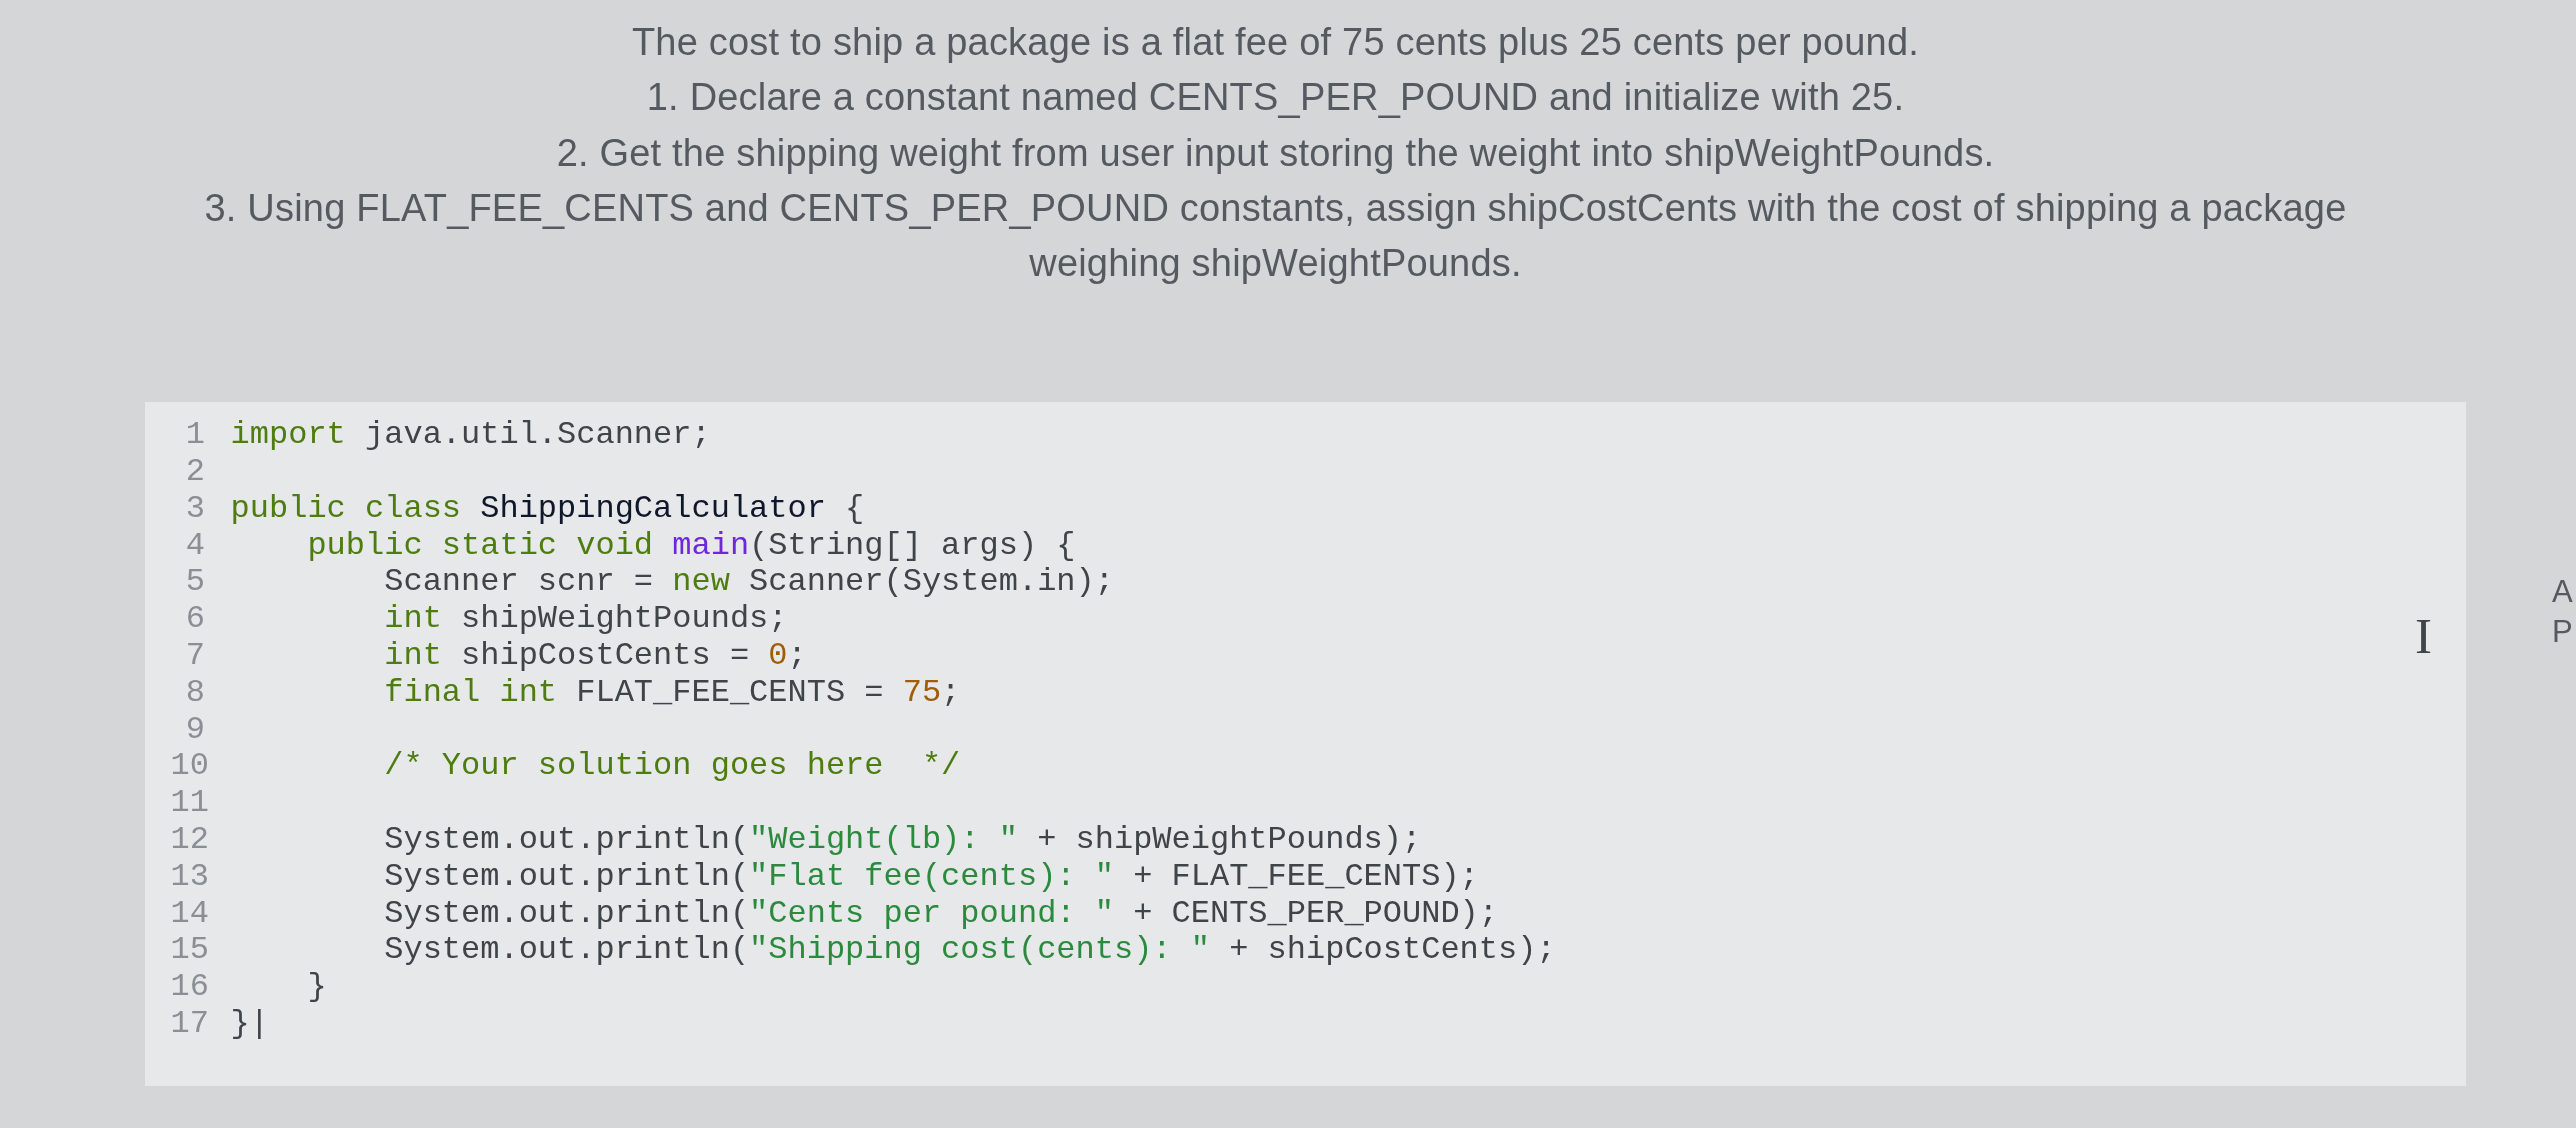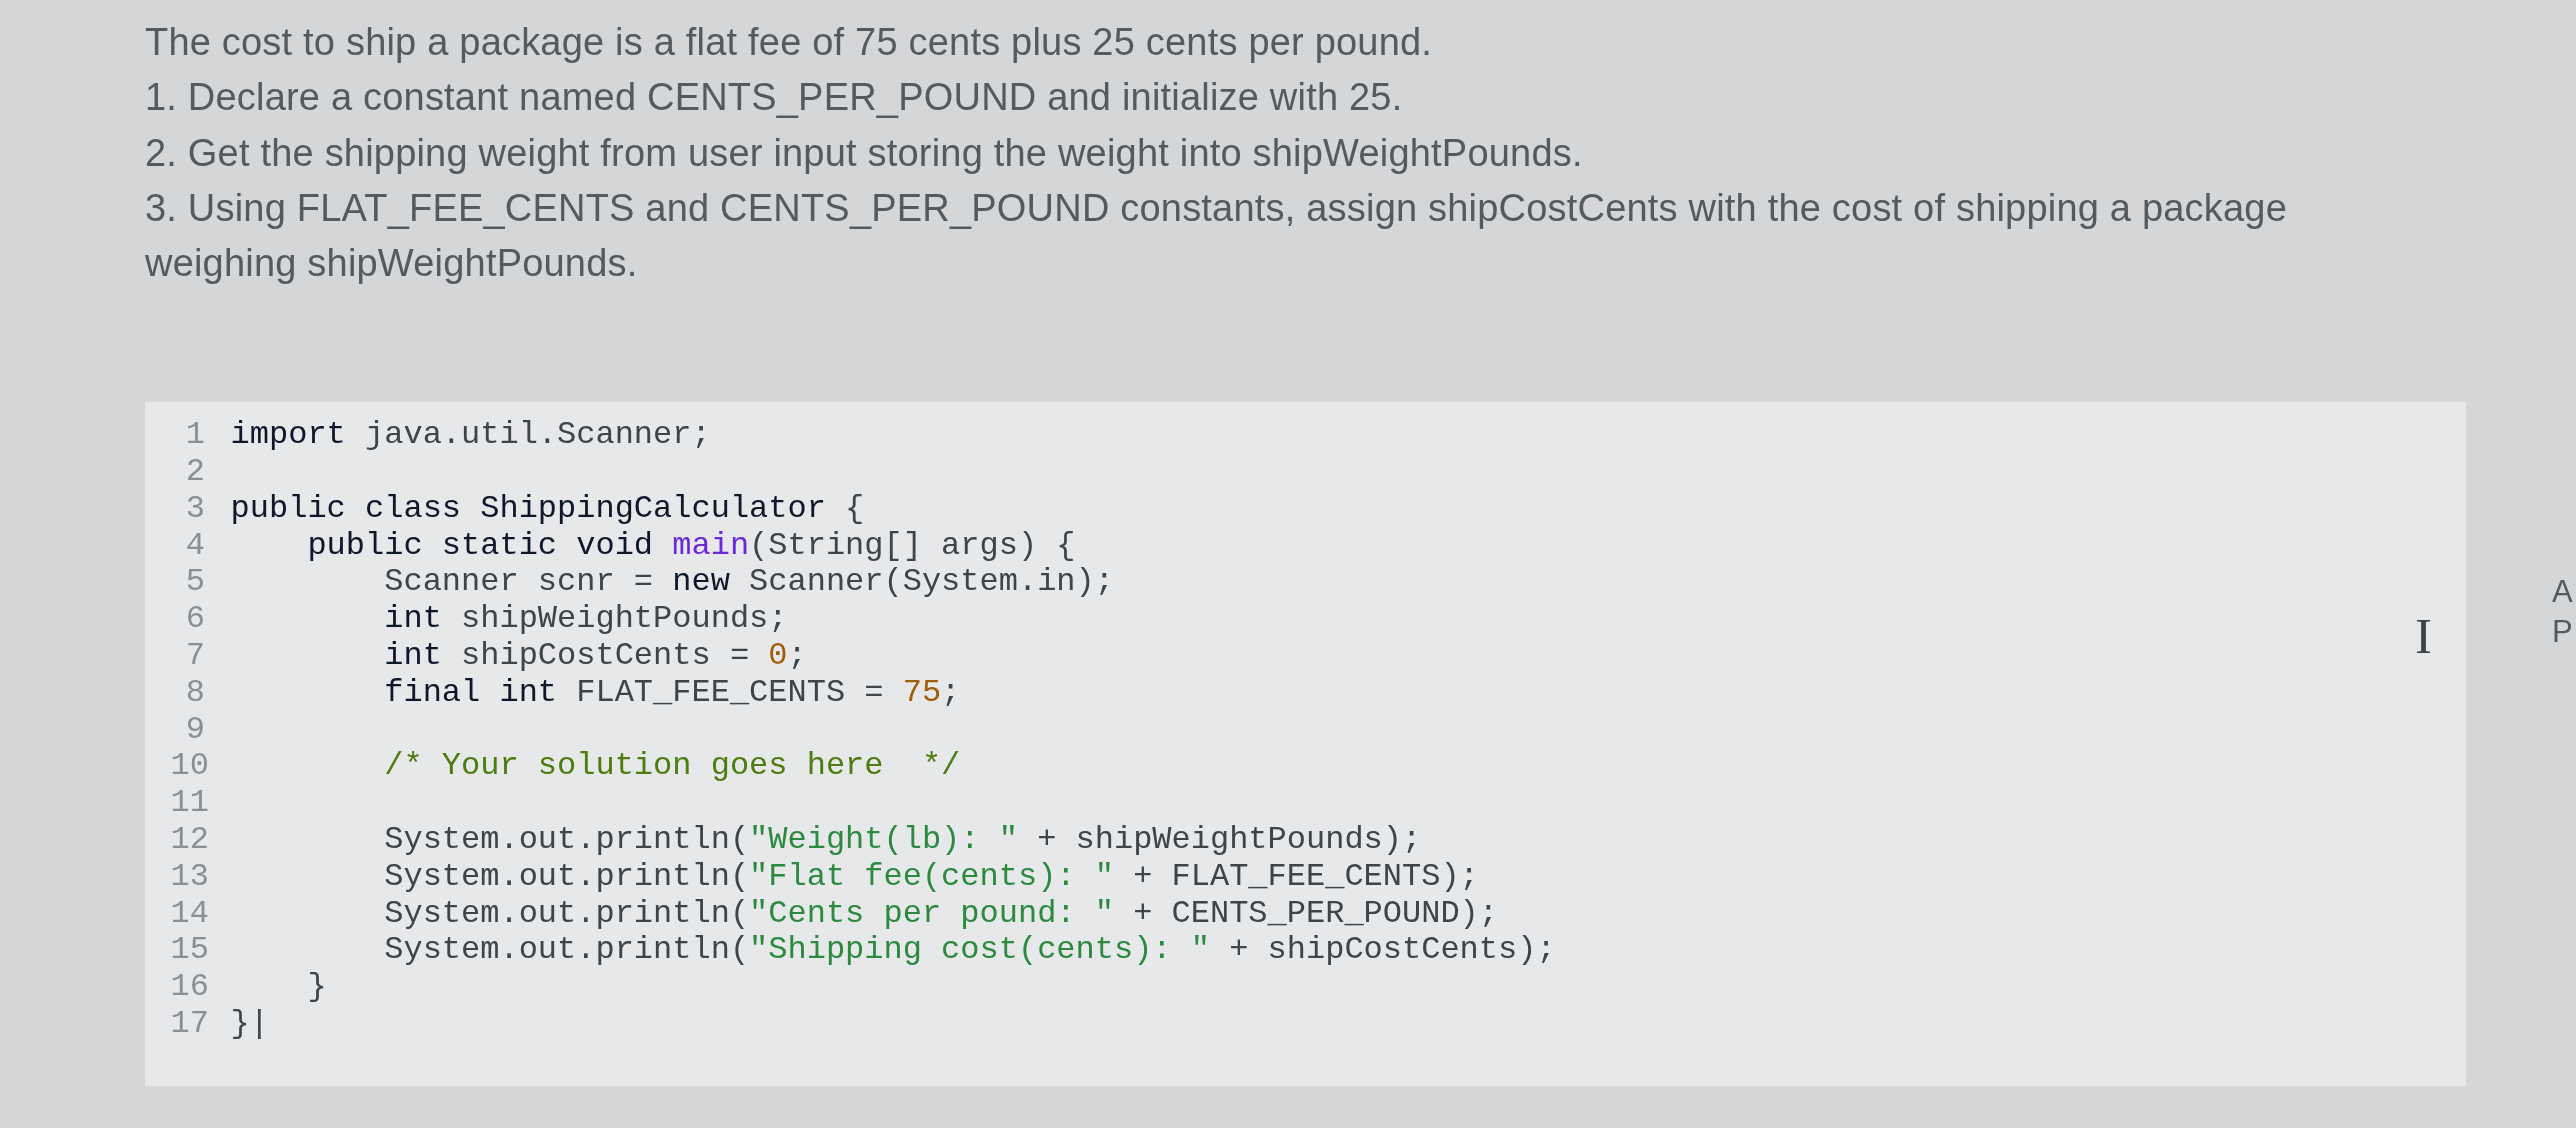--- a/index.html
+++ b/index.html
@@ -13,20 +13,21 @@
   .page {
     padding: 15.4px 77px 0 145px;
   }
   .instructions {
     color: #545a60;
     font-size: 38px;
     line-height: 1.45;
     letter-spacing: 0.2px;
     margin-bottom: 111px;
     max-width: 2261px;
+    text-align: center;
   }
   .instructions p { margin: 0; }
   .code-block {
     background: #e7e8ea;
     padding: 15.4px 25.6px 43px 25.6px;
     width: 2321px;
     font-family: "Consolas","Courier New",monospace;
     font-size: 32px;
     line-height: 1.15;
     position: relative;
@@ -41,21 +42,21 @@
     text-align: right;
     color: #8a8f95;
     padding-right: 25.6px;
     flex: 0 0 60px;
     user-select: none;
   }
   .code {
     flex: 1;
     color: #3f4448;
   }
-  .kw { color: #0f172a; }
+  .kw { color: #4d7c0f; }
   .cls { color: #0f172a; }
   .str { color: #2b8a3e; }
   .cmt { color: #4d7c0f; }
   .fn { color: #6d28d9; }
   .num { color: #a15c0a; }
   .cursor-i {
     position: absolute;
     right: 34px;
     top: 205px;
     font-family: "Times New Roman", serif;

